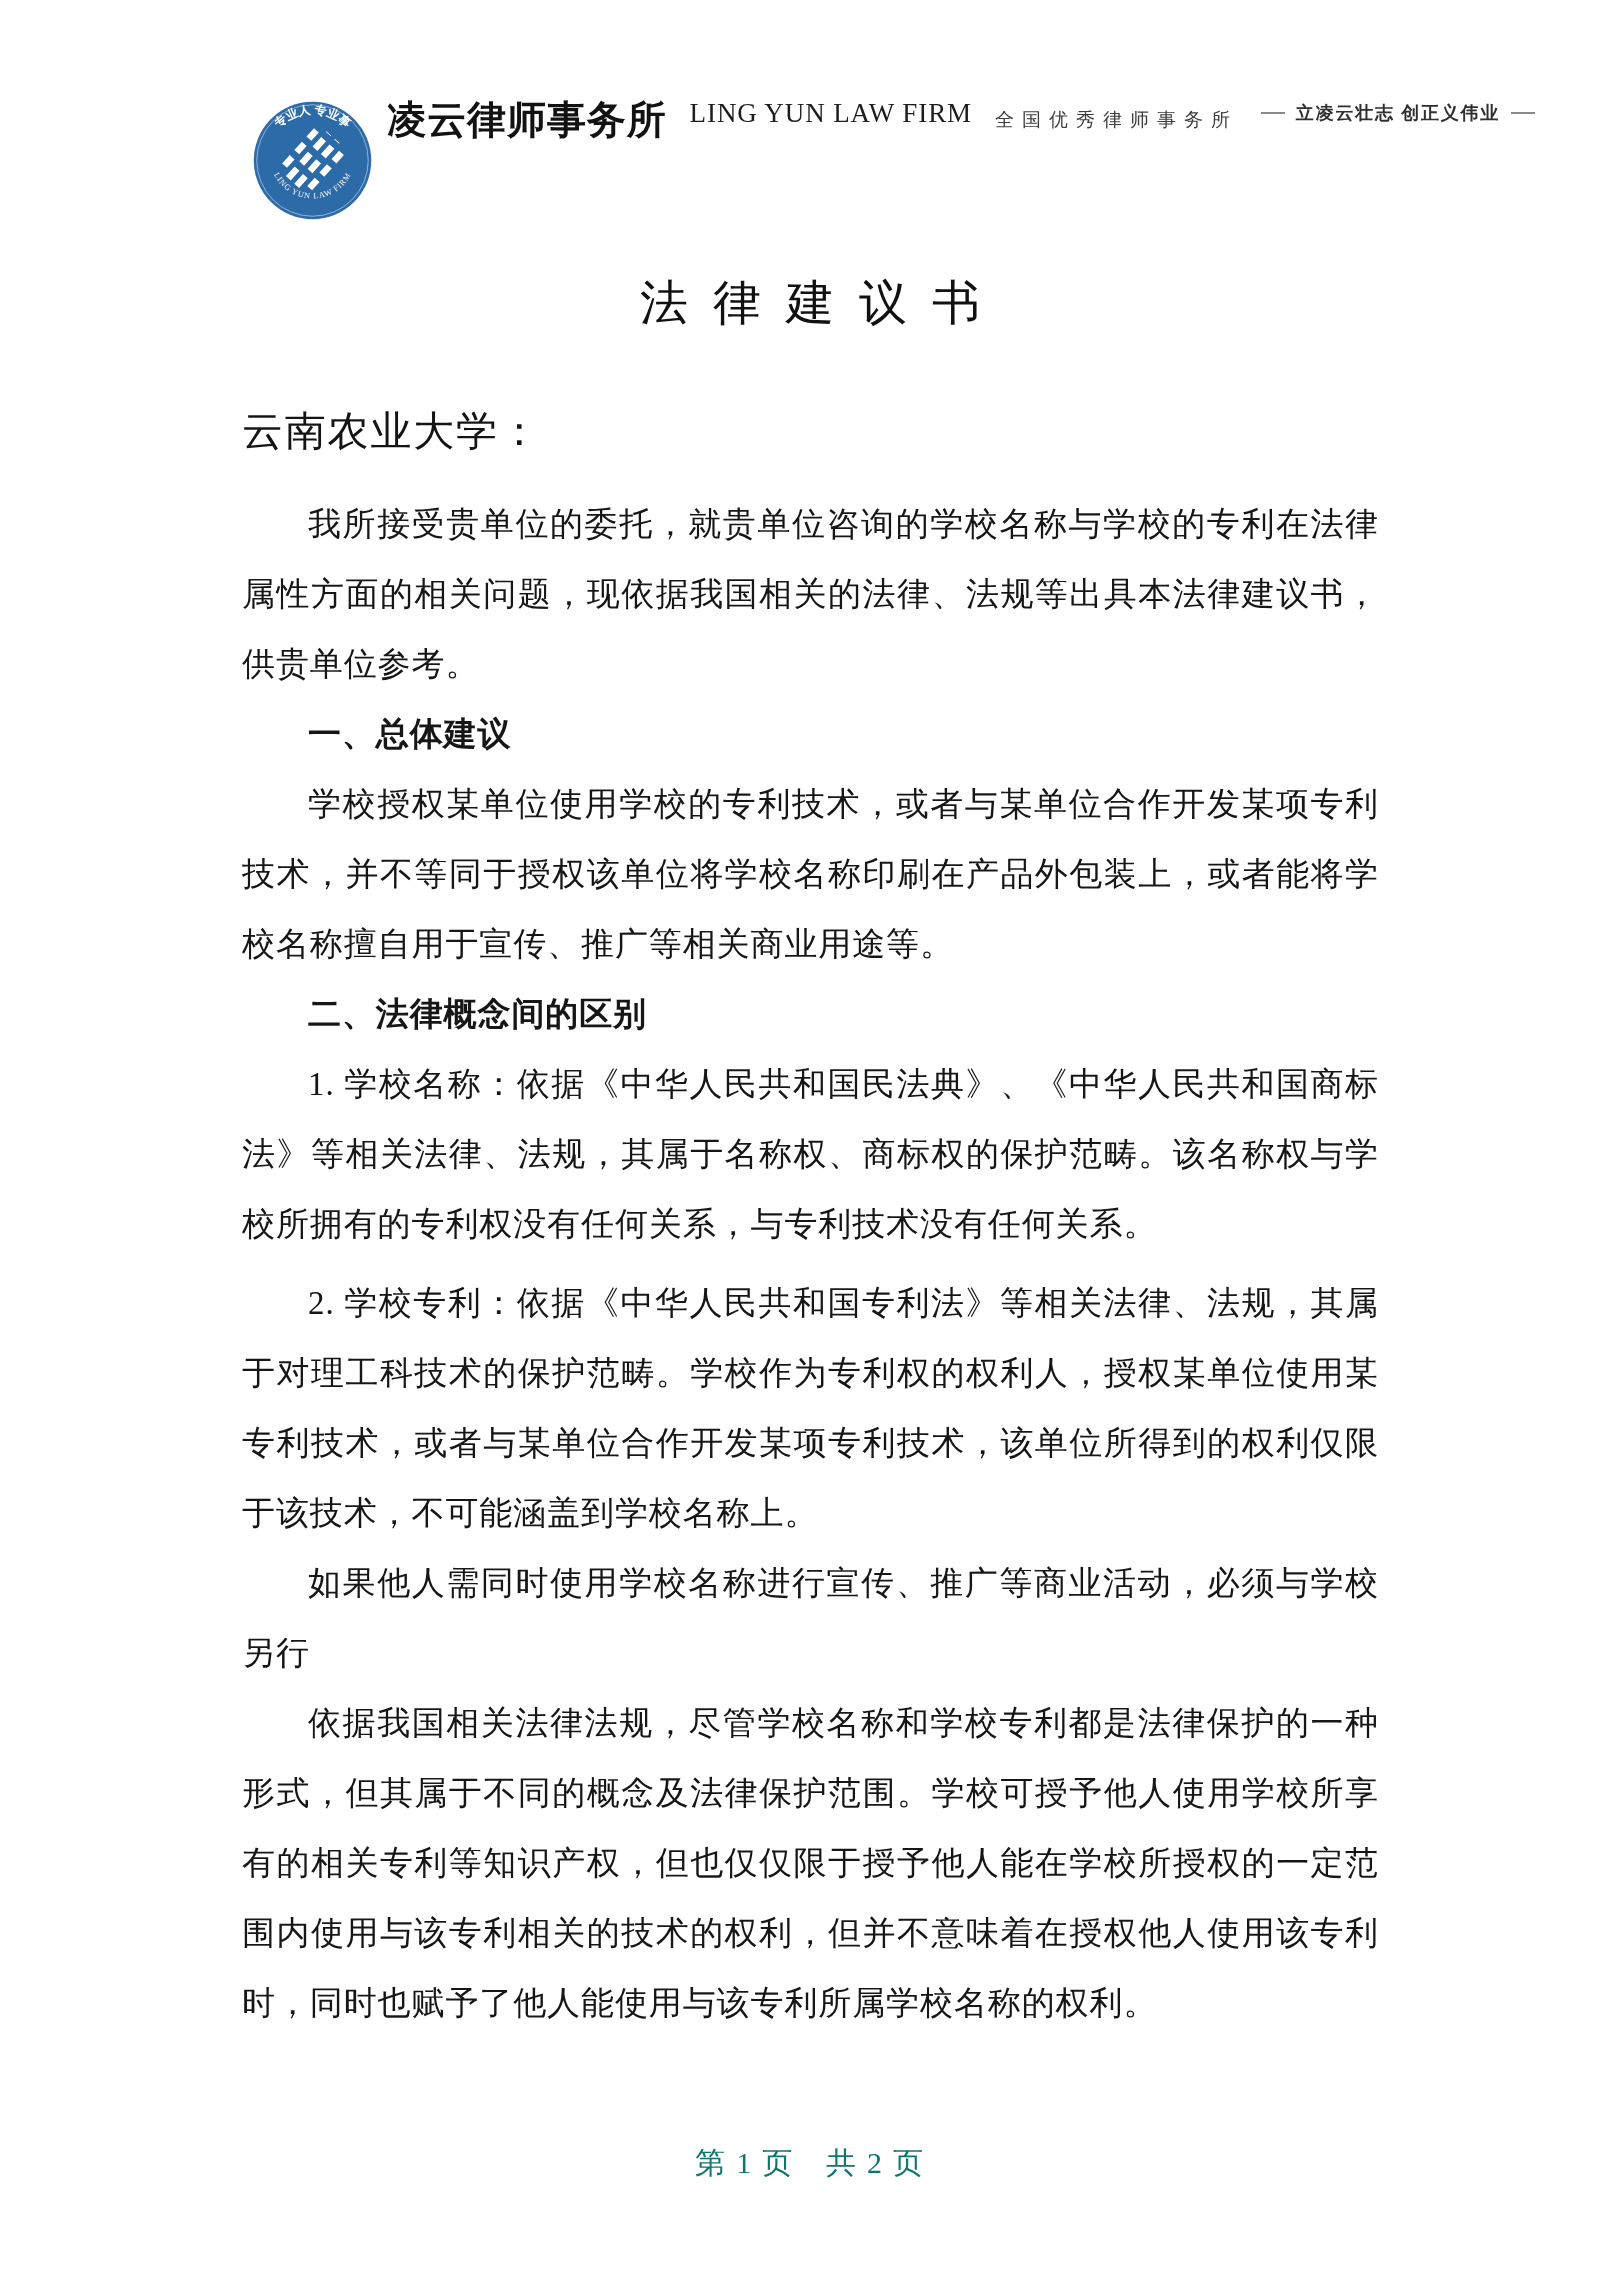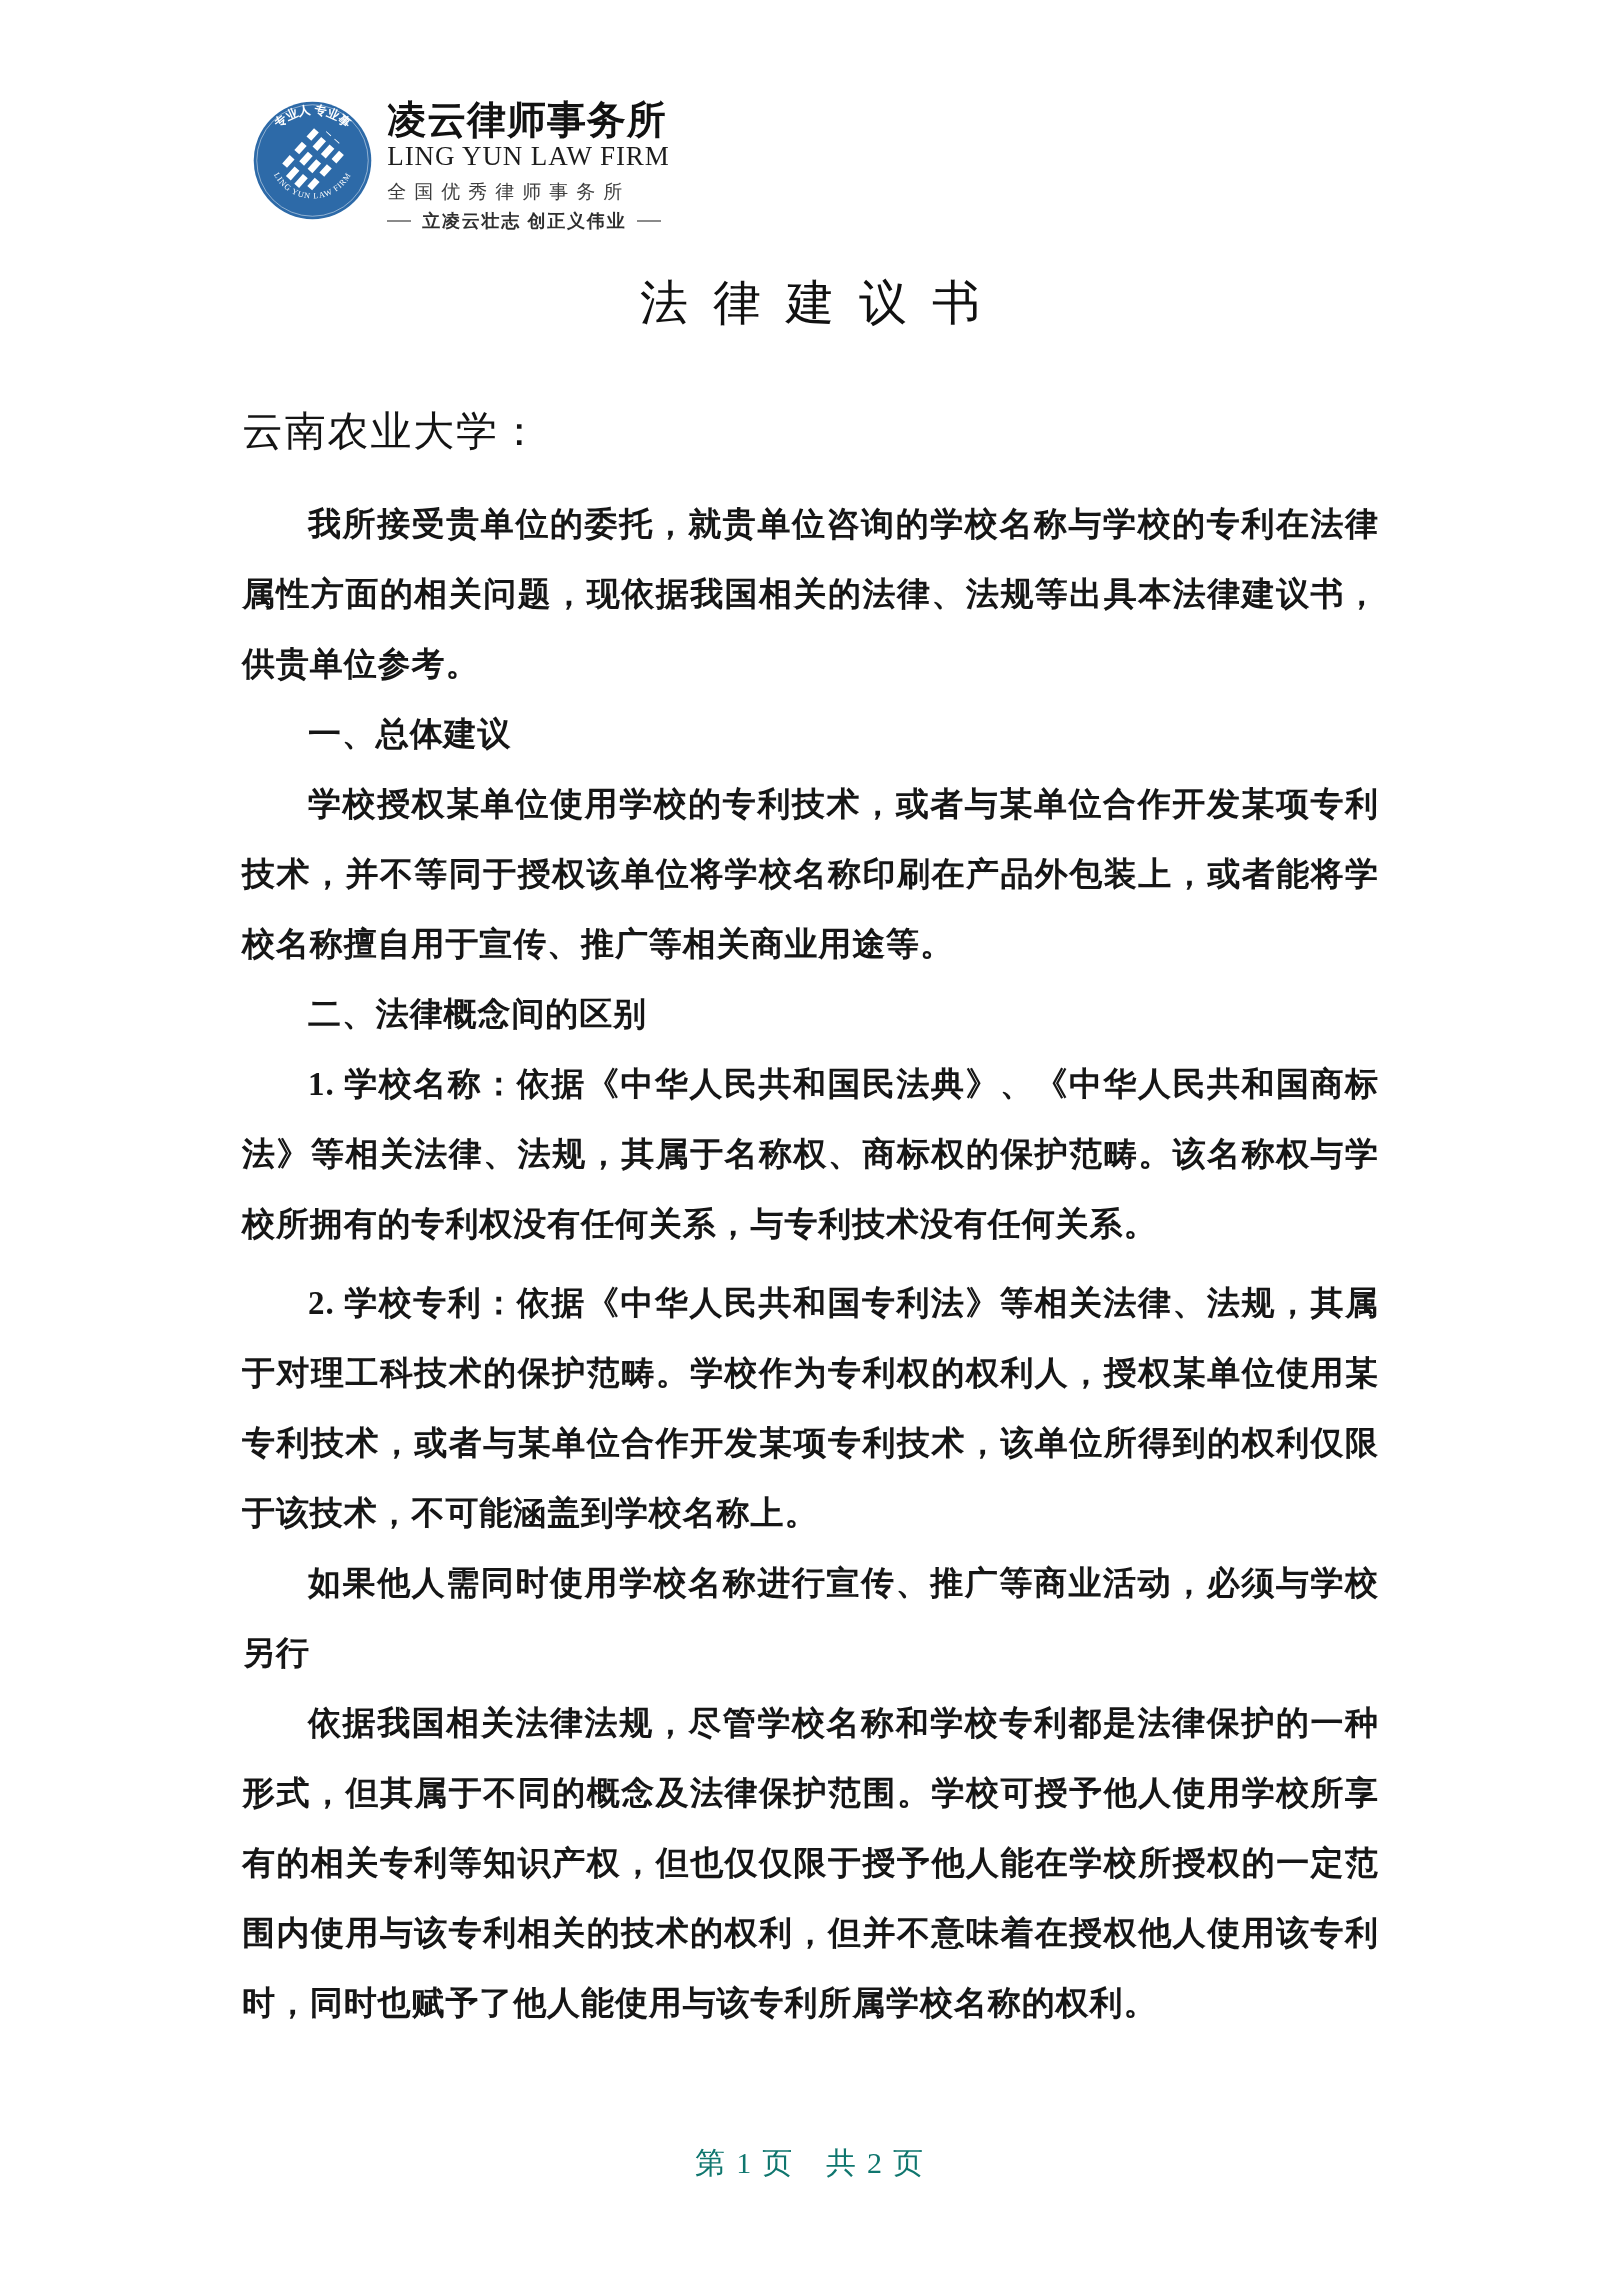--- a/index.html
+++ b/index.html
@@ -4,37 +4,37 @@
 <style>
   html,body{margin:0;padding:0;background:#e9e9e9;}
   .page{
     width:1620px;height:2293px;position:relative;background:#ffffff;
     font-family:"Liberation Serif","DejaVu Serif",serif;color:#161616;
     margin:0 auto;overflow:hidden;
   }
   
   .header{position:absolute;left:252px;top:98px;display:flex;align-items:flex-start;gap:14.3px;}
   .seal{width:121px;height:121px;flex:0 0 auto;margin-top:1.8px;}
-  .brand{display:flex;flex-direction:column;align-items:flex-start;}
+  .brand{display:flex;flex-direction:row;align-items:flex-start;gap:23px;}
   .brand-cn{font-size:39px;font-weight:700;letter-spacing:0.9px;line-height:43px;color:#121212;white-space:nowrap;}
   .brand-en{font-size:27px;font-weight:400;letter-spacing:0.9px;line-height:28.5px;color:#1d1d1d;white-space:nowrap;margin-top:0.9px;}
   .brand-sub{font-size:19px;font-weight:400;letter-spacing:8px;line-height:28px;color:#3d3d3d;white-space:nowrap;margin-top:8px;}
   .brand-motto{display:flex;align-items:center;gap:10.7px;margin-top:2.7px;width:274px;justify-content:center;}
   .brand-motto .rule{height:1.8px;width:52px;background:#8a8a8a;}
   .motto-text{font-size:18px;font-weight:700;letter-spacing:1.8px;color:#2f2f2f;white-space:nowrap;}
   
   .doc-title{
     position:absolute;left:0;right:0;top:274px;text-align:center;
     font-size:48px;font-weight:400;letter-spacing:25px;color:#111;line-height:57px;
     text-indent:25px; 
   }
   
   .content{position:absolute;left:242px;right:241px;top:397px;}
   .addressee{font-size:41px;line-height:52px;font-weight:400;color:#141414;margin:8px 0 32px 0;letter-spacing:1.8px;}
-  .content p{margin:0;font-size:33px;line-height:70px;text-align:justify;text-indent:2em;color:#161616;letter-spacing:0.9px;font-weight:bold;}
+  .content p{margin:0;font-size:33px;line-height:70px;text-align:justify;text-indent:2em;color:#161616;letter-spacing:0.9px;}
   .sec-heading{margin:0;font-size:33px;line-height:70px;font-weight:700;text-indent:2em;color:#141414;margin-top:12.5px;letter-spacing:0.9px;}
   .para-sp{margin-top:9px !important;}
   
   .footer{position:absolute;left:0;right:0;top:2144px;text-align:center;
     font-size:30px;line-height:37px;color:#0f766e;letter-spacing:1.8px;}
 </style>
 </head>
 <body>
 
 <div class="page">

